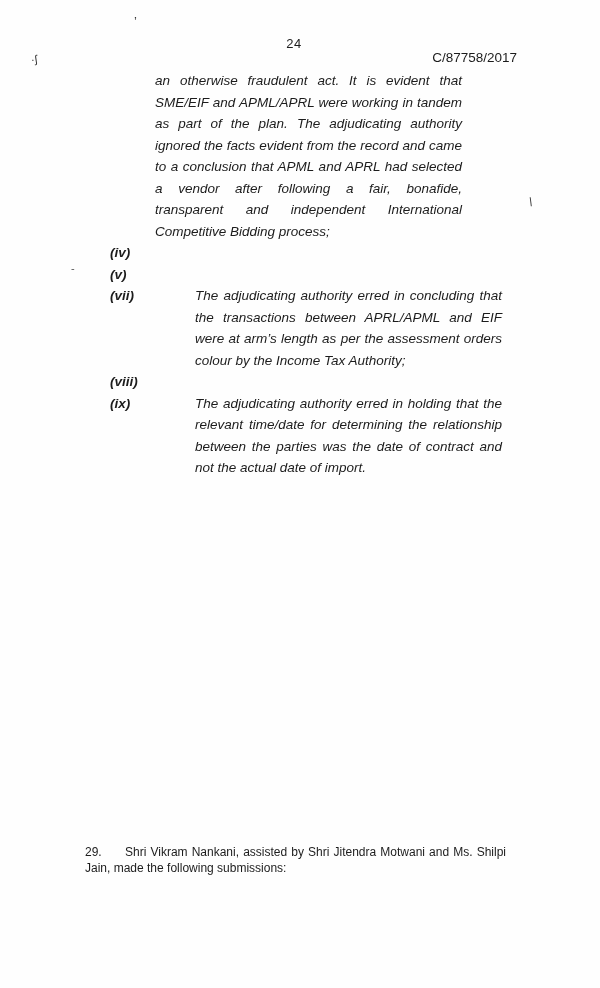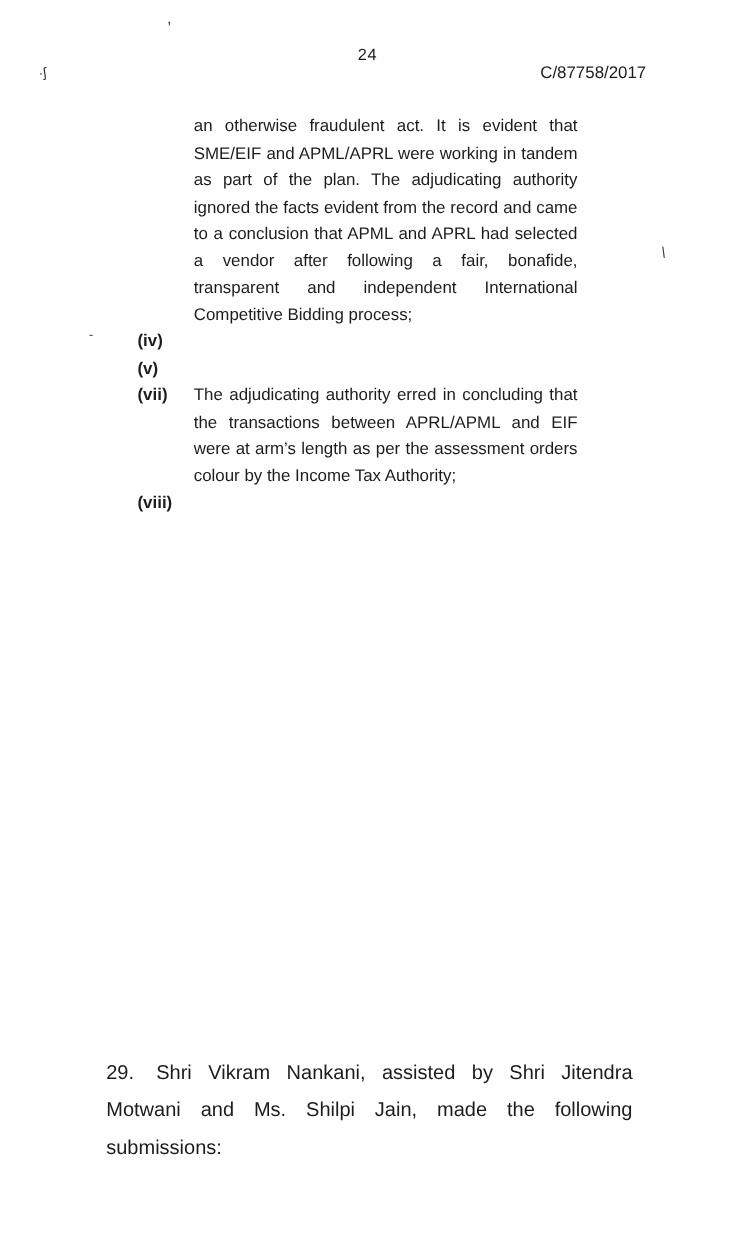--- a/index.html
+++ b/index.html
@@ -29,51 +29,53 @@
   }
   .case-num {
     position: absolute;
     top: 50px;
     right: 83px;
     font-size: 13.5px;
   }
   
   .content {
     position: absolute;
-    top: 90px;
+    top: 70px;
     left: 110px;
     width: 352px;
     font-size: 13.5px;
     line-height: 21.5px;
+    font-style: italic;
   }
   .intro {
     margin: 0 0 0 45px;
     width: 307px;
     text-align: justify;
   }
   .item {
     display: grid;
     grid-template-columns: 45px 307px;
     margin: 0;
+    gap: 40px;
   }
   .item-label {
     font-weight: bold;
   }
   .item-text {
     margin: 0;
     text-align: justify;
   }
   
   .para29 {
     position: absolute;
     top: 801px;
     left: 85px;
     width: 421px;
-    font-size: 16px;
-    line-height: 30px;
+    font-size: 12px;
+    line-height: 16px;
     text-align: justify;
     margin-top: 43px;
   }
   .para29-number {
     display: inline-block;
     width: 40px;
   }
   
   .artifact {
     position: absolute;
@@ -114,20 +116,24 @@
 
     <div class="item">
       <span class="item-label">(vii)</span>
       <p class="item-text">The adjudicating authority erred in concluding that the transactions between APRL/APML and EIF were at arm’s length as per the assessment orders colour by the Income Tax Authority;</p>
     </div>
 
     <div class="item">
       <span class="item-label">(viii)</span>
     </div>
 
+    <div class="item">
+      <span class="item-label">(ix)</span>
+      <p class="item-text">The adjudicating authority erred in holding that the relevant time/date for determining the relationship between the parties was the date of contract and not the actual date of import.</p>
+    </div>
 
   </div>
 
   <p class="para29">
     <span class="para29-number">29.</span><span>Shri Vikram Nankani, assisted by Shri Jitendra Motwani and Ms. Shilpi Jain, made the following submissions:</span>
   </p>
 
 </div>
 
 </body></html>

